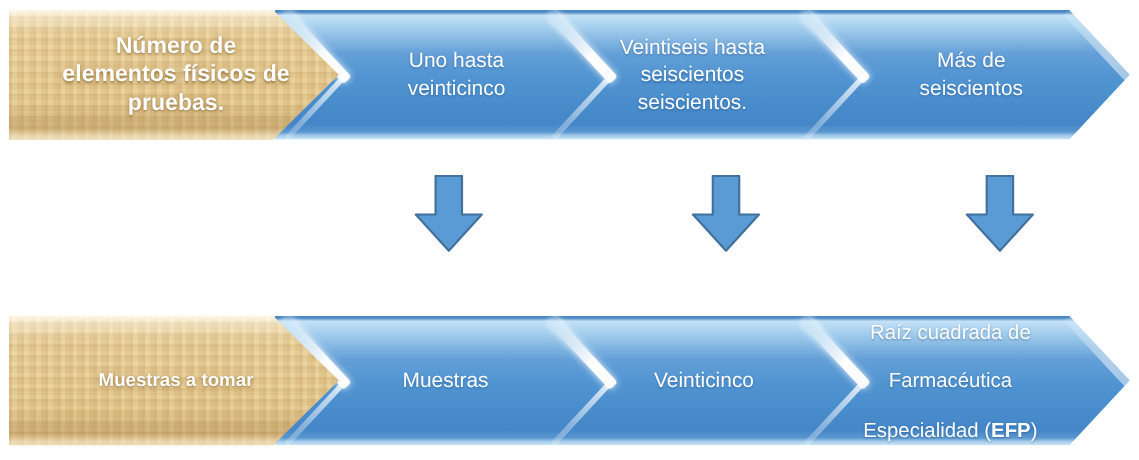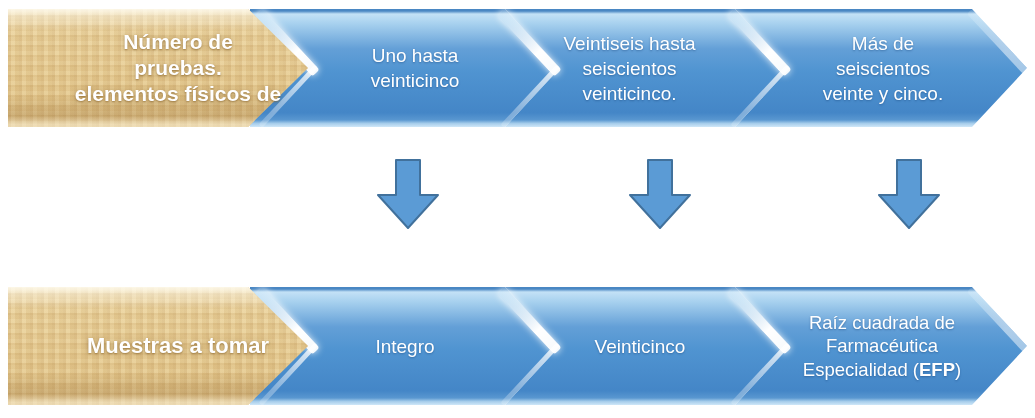--- a/index.html
+++ b/index.html
@@ -60,33 +60,33 @@
   }
 
   
   .txt {
     position:absolute; top:0; height:118px;
     display:flex; flex-direction:column; justify-content:center;
     text-align:center; color:#ffffff;
   }
   .tan-label { font-weight:700; font-size:21px; line-height:26px;
     text-shadow:0 1px 2px rgba(130,95,40,.65), 0 0 6px rgba(130,95,40,.35); }
-  .tan-label-big { font-size:22px;text-align:center; }
+  .tan-label-big { font-size:17px;text-align:center; }
   .seg-label { font-size:19px; line-height:25px;
     text-shadow:0 1px 2px rgba(25,65,115,.45); }
   .seg-label-sm { font-size:18.5px; line-height:23.5px; }
   .bold { font-weight:700;text-align:center; }
 
-  .t-tan  { left:28px;  width:300px; }
+  .t-tan  { left:10px;  width:300px; }
   .t-s1   { left:315px; width:200px; }
   .t-s2   { left:537px; width:185px; }
   .t-s3   { left:788px; width:190px; }
   .t-s4   { left:305px; width:200px; }
   .t-s5   { left:545px; width:190px; }
-  .t-s6   { left:784px; width:196px; }
+  .t-s6   { left:766px; width:196px;gap:21px; }
 
   
   .down-arrow { position:absolute; top:159px; width:64px; height:70px; }
   .da1 { left:376px; } .da2 { left:628px; } .da3 { left:877px; }
 </style>
 </head>
 <body>
 
 <div class="canvas">
 
@@ -100,37 +100,36 @@
     <div class="sep-up" style="left:505px"></div>
     <div class="sep-dn" style="left:560px"></div>
     <div class="sep-up" style="left:735px"></div>
     <div class="sep-dn" style="left:790px"></div>
     <div class="sep-up tip-hi" style="left:972px"></div>
 
     <div class="tan-arrow"></div>
 
     <div class="txt t-tan tan-label">
       <div>Número de</div>
+      <div>elementos físicos de</div>
       <div>pruebas.</div>
-      <div>elementos físicos de</div>
     </div>
 
     <div class="txt t-s1 seg-label">
       <div>Uno hasta</div>
       <div>veinticinco</div>
     </div>
     <div class="txt t-s2 seg-label">
       <div>Veintiseis hasta</div>
       <div>seiscientos</div>
-      <div>veinticinco.</div>
+      <div>seiscientos.</div>
     </div>
     <div class="txt t-s3 seg-label">
       <div>Más de</div>
       <div>seiscientos</div>
-      <div>veinte y cinco.</div>
     </div>
   </div>
 
   <div class="down-arrow da1">
     <svg width="64" height="70" viewBox="0 0 64 70" aria-hidden="true">
       <path d="M20 1 H44 V36 H62 L32 69 L2 36 H20 Z" fill="#5b9bd5" stroke="#41719c" stroke-width="2" stroke-linejoin="round"></path>
     </svg>
   </div>
   <div class="down-arrow da2">
     <svg width="64" height="70" viewBox="0 0 64 70" aria-hidden="true">
@@ -156,21 +155,21 @@
     <div class="sep-dn" style="left:790px"></div>
     <div class="sep-up tip-hi" style="left:972px"></div>
 
     <div class="tan-arrow"></div>
 
     <div class="txt t-tan tan-label tan-label-big">
       <div>Muestras a tomar</div>
     </div>
 
     <div class="txt t-s4 seg-label">
-      <div>Integro</div>
+      <div>Muestras</div>
     </div>
     <div class="txt t-s5 seg-label">
       <div>Veinticinco</div>
     </div>
     <div class="txt t-s6 seg-label seg-label-sm">
       <div>Raíz cuadrada de</div>
       <div>Farmacéutica</div>
       <div><span>Especialidad (</span><span class="bold">EFP</span><span>)</span></div>
     </div>
   </div>

